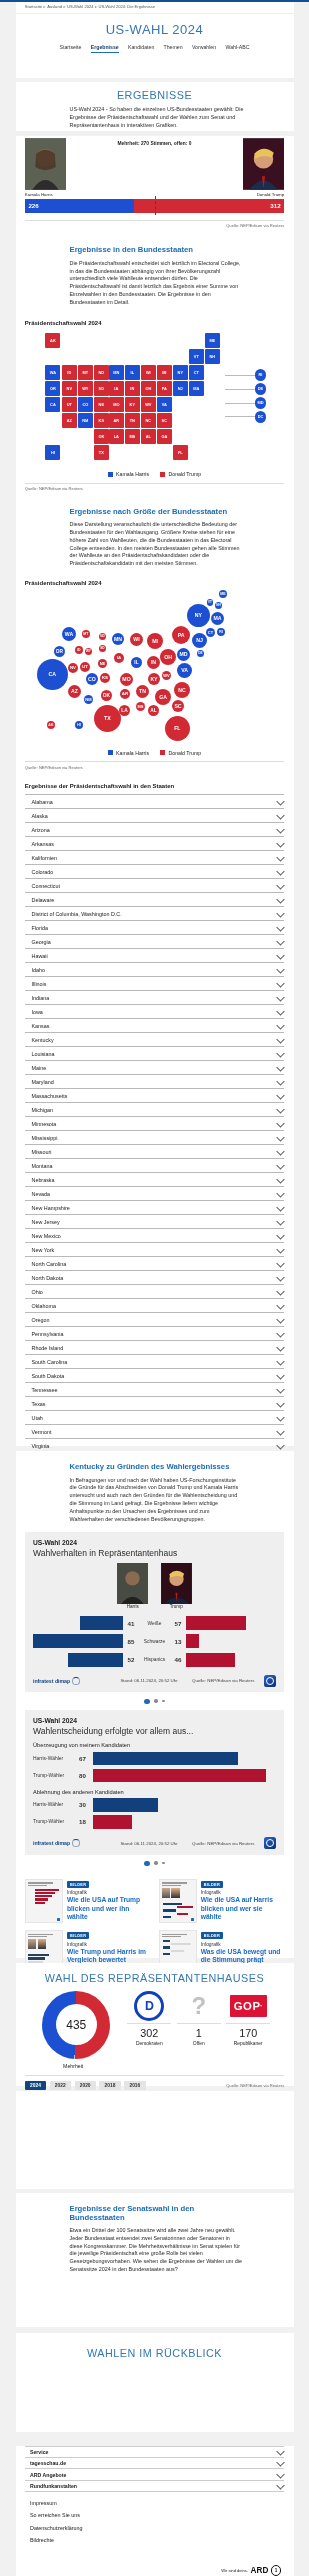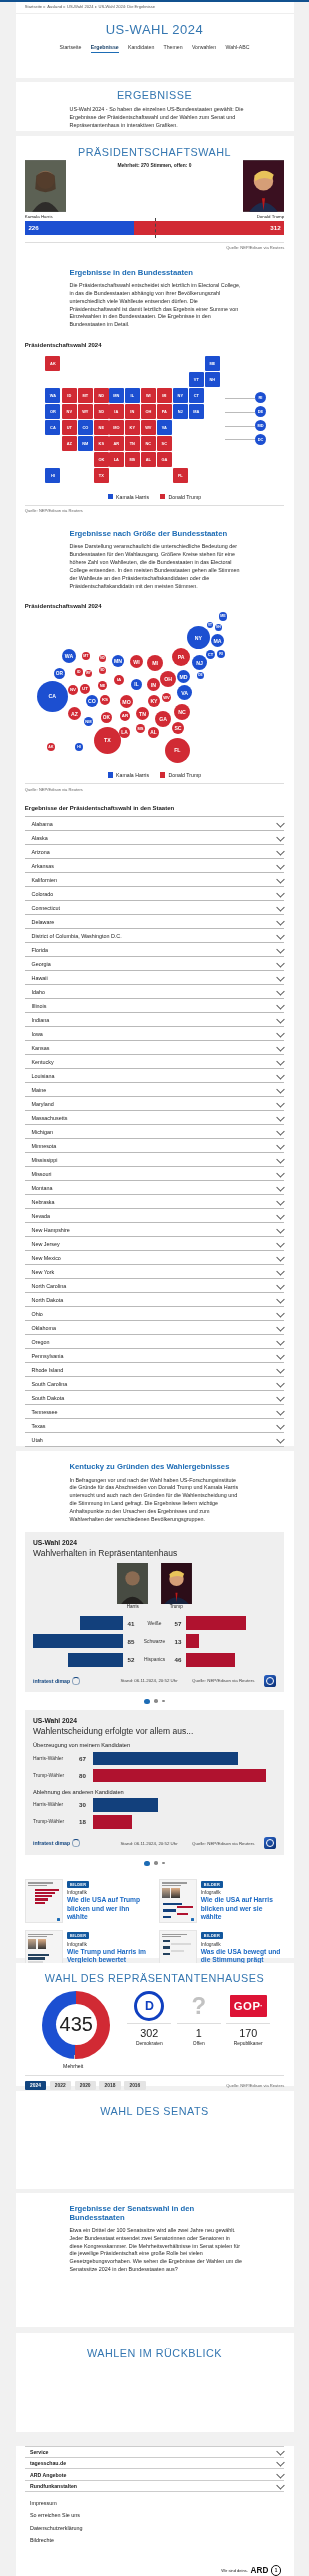--- a/index.html
+++ b/index.html
@@ -95,21 +95,21 @@
   .mini-bars div{height:2.3px;margin:1px 0;}
   .tdot{position:absolute;right:1.5px;bottom:1.5px;width:3.1px;height:3.1px;background:#1d6cb5;border-radius:0.5px;}
   .t-badge{display:inline-block;background:#12579d;color:#fff;font-size:3.9px;font-weight:bold;padding:1px 3.1px;border-radius:1px;letter-spacing:0.3px;}
   .t-kicker{font-size:4.9px;color:#333;margin:2.1px 0 1px;}
   .t-head{font-size:6.7px;font-weight:bold;color:#1c6ac4;line-height:1.25;}
   .tface{width:8.2px;height:10.3px;display:inline-block;background:linear-gradient(#c9a98c,#555);margin:1px 1.5px 0 0;}
   
   .house-wrap{display:flex;margin:6.2px 20.6px 0;align-items:flex-start;}
   .donut{width:68px;height:68px;border-radius:50%;position:relative;flex:0 0 auto;margin-left:6.2px;}
   .donut::after{content:"";position:absolute;inset:13.4px;background:#fff;border-radius:50%;}
-  .donut .cnum{position:absolute;inset:0;display:flex;align-items:center;justify-content:center;font-size:20px;color:#222;z-index:2;}
+  .donut .cnum{position:absolute;inset:0;display:flex;align-items:center;justify-content:center;font-size:12px;color:#222;z-index:2;}
   .donut-lbl{text-align:center;font-size:5.2px;margin-top:4.1px;color:#222;}
   .pcols{display:flex;flex:1;justify-content:space-around;margin-left:14.4px;margin-top:2.1px;}
   .pcol{text-align:center;width:44px;}
   .picon{height:27px;display:flex;align-items:center;justify-content:center;}
   .dem-ring{width:24px;height:24px;border:3.1px solid #1040c0;border-radius:50%;display:flex;align-items:center;justify-content:center;color:#1040c0;font-weight:bold;font-size:12.4px;}
   .qmark{font-size:24px;color:#c2c2c2;font-weight:bold;line-height:1;}
   .gop{background:#dd1335;color:#fff;font-weight:bold;font-size:11.3px;padding:5.2px 4.1px;letter-spacing:0.5px;border-radius:1px;}
   .pnum{font-size:10.8px;color:#222;border-top:0.5px solid #ddd;margin-top:3.1px;padding-top:3.1px;}
   .plbl{font-size:4.9px;color:#222;margin-top:2.1px;}
   .chips{display:flex;gap:3.6px;margin:5.2px 9.3px 0;align-items:center;}
@@ -150,21 +150,20 @@
 <div class="gap9"></div>
 
 <div class="card" style="height:49px;">
   <div class="sechead" style="padding-top:7.2px;">ERGEBNISSE</div>
   <p class="para indent" style="margin-top:4.6px;">US-Wahl 2024 - So haben die einzelnen US-Bundesstaaten gewählt: Die Ergebnisse der Präsidentschaftswahl und der Wahlen zum Senat und Repräsentantenhaus in interaktiven Grafiken.</p>
 </div>
 
 <div class="gap9"></div>
 
 <div class="card" style="height:1310px;">
-  <div class="sechead" style="padding-top:10.3px;">PRÄSIDENTSCHAFTSWAHL</div>
 
   <div class="cands">
     <div class="majnote">Mehrheit: 270 Stimmen, offen: 0</div>
     <div class="photo" style="left:0;">
       <svg width="41" height="52" viewBox="0 0 80 100">
           <rect width="80" height="100" fill="#5c6154"></rect>
           <circle cx="40" cy="38" r="18" fill="#8a6b52"></circle>
           <path d="M14 100 Q40 62 66 100 Z" fill="#2e2c2a"></path>
           <path d="M22 30 q18 -16 36 0 l2 26 q-20 12 -40 0 Z" fill="#4a3526" opacity=".85"></path>
         </svg>
@@ -763,21 +762,20 @@
       <span class="chip">2020</span>
       <span class="chip">2018</span>
       <span class="chip">2016</span>
       <span class="srcline">Quelle: NEP/Edison via Reuters</span>
     </div>
 </div>
 
 <div class="gap9"></div>
 
 <div class="card" style="height:98px;">
-  <div class="sechead" style="padding-top:14.4px;">WAHL DES SENATS</div>
   <div style="height:62px;"></div>
 </div>
 
 <div class="gap9"></div>
 
 <div class="card" style="height:134px;">
   <div style="padding-top:10.3px;" class="indent">
     <div class="subhead">Ergebnisse der Senatswahl in den Bundesstaaten</div>
     <p class="para">Etwa ein Drittel der 100 Senatssitze wird alle zwei Jahre neu gewählt. Jeder Bundesstaat entsendet zwei Senatorinnen oder Senatoren in diese Kongresskammer. Die Mehrheitsverhältnisse im Senat spielen für die jeweilige Präsidentschaft eine große Rolle bei vielen Gesetzgebungsvorhaben. Wie sehen die Ergebnisse der Wahlen um die Senatssitze 2024 in den Bundesstaaten aus?</p>
   </div>

